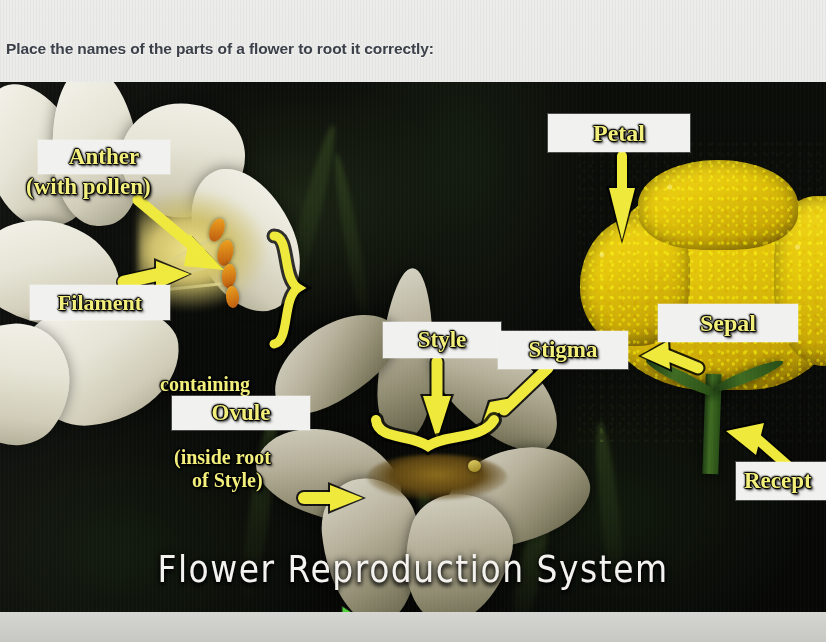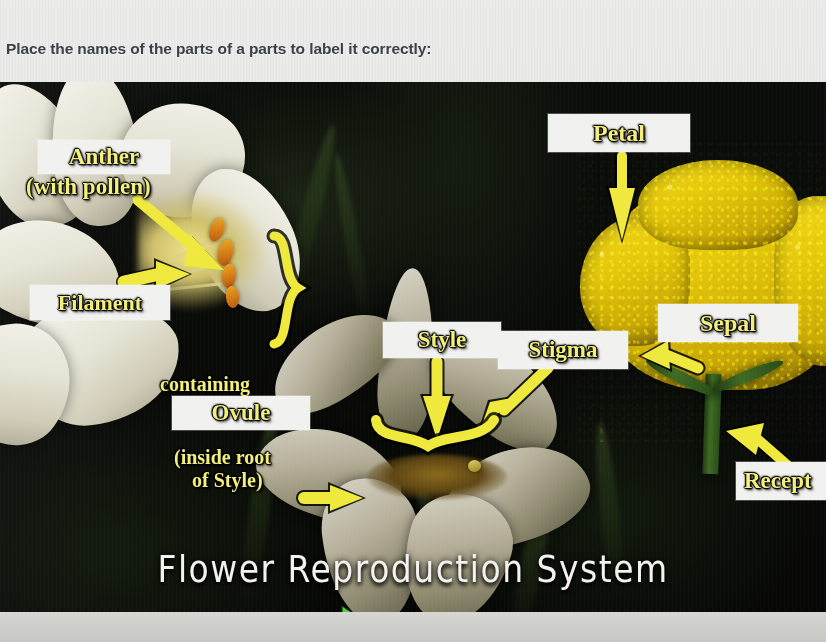--- a/index.html
+++ b/index.html
@@ -157,21 +157,21 @@
   #bottom-strip{
     position:absolute;left:0;top:612px;width:826px;height:30px;
     background:linear-gradient(180deg,#d6d6d3 0%,#cfcfcc 40%,#c7c7c4 100%);
   }
 </style>
 </head>
 <body>
 
 <div id="page-bg"></div>
 
-<div id="prompt">Place the names of the parts of a parts to label it correctly:</div>
+<div id="prompt">Place the names of the parts of a flower to root it correctly:</div>
 
 <div id="stage">
   <div id="stage-inner">
 
     <div class="backdrop"></div>
 
     <div class="leafstroke" style="left:300px;top:40px;width:18px;height:200px;transform:rotate(14deg);"></div>
     <div class="leafstroke" style="left:345px;top:70px;width:14px;height:180px;transform:rotate(-10deg);"></div>
     <div class="leafstroke" style="left:250px;top:330px;width:20px;height:190px;transform:rotate(8deg);"></div>
     <div class="leafstroke" style="left:430px;top:390px;width:16px;height:150px;transform:rotate(-16deg);"></div>

